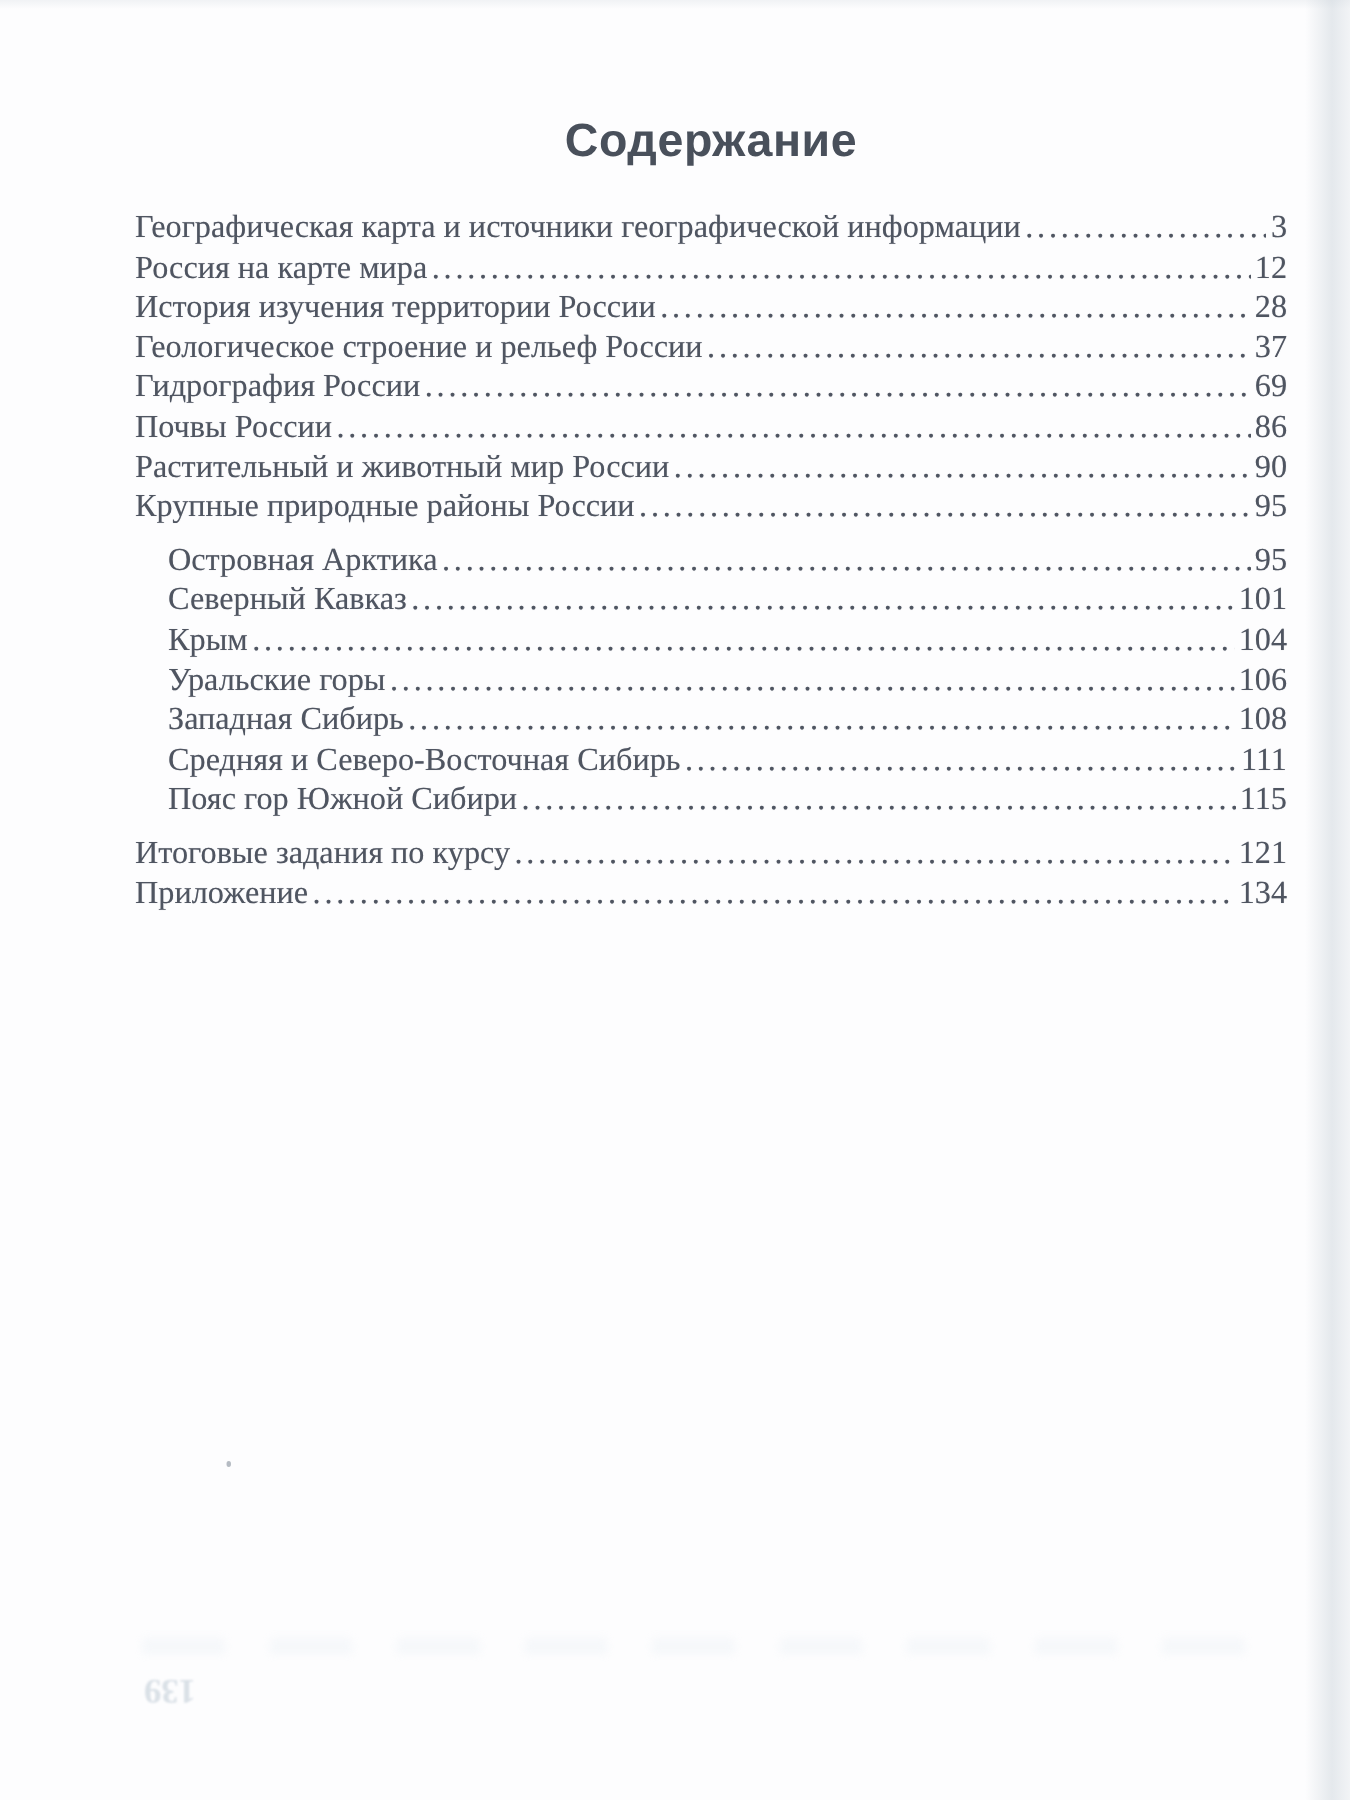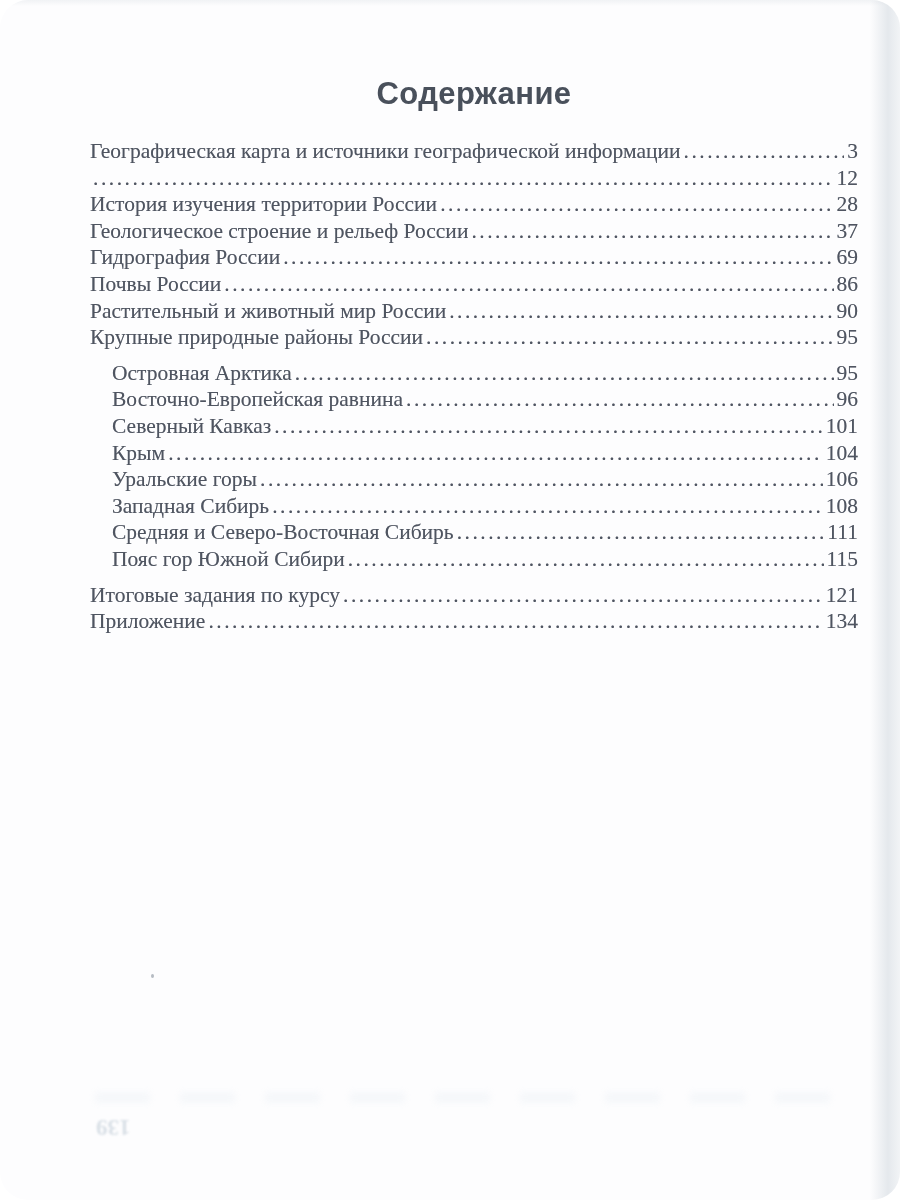--- a/index.html
+++ b/index.html
@@ -1,21 +1,20 @@
 <!DOCTYPE html>
 <html style="--text-color: #4f5561; --title-color: #49505b; --edge-shadow: #ccd4db;"><head>
 <meta charset="utf-8">
 <style>
   html,body{margin:0;padding:0;background:#ffffff;}
   .page{
     position:relative;width:900px;height:1200px;overflow:hidden;
     background:#fdfdfe;
     font-family:"Liberation Serif","DejaVu Serif",serif;
     color:var(--text-color,#4f5561);
-    border-radius:28px;
   }
   
   .edge-right{
     position:absolute;top:0;right:0;width:30px;height:100%;
     background:linear-gradient(to right, rgba(205,212,219,0) 0%, var(--edge-shadow,#ccd4db) 60%, #e6eaee 100%);
     opacity:.5;pointer-events:none;
   }
   .edge-top{
     position:absolute;top:0;left:0;right:0;height:6px;
     background:linear-gradient(to bottom, rgba(208,215,221,.28), rgba(208,215,221,0));
@@ -74,20 +73,21 @@
 
   <h1 class="title">Содержание</h1>
 
   <div class="toc">
       <div class="toc-row">
     <span class="toc-label">Географическая карта и источники географической информации</span>
     <span class="toc-leader"></span>
     <span class="toc-page">3</span>
   </div>
       <div class="toc-row">
+    <span class="toc-label">Россия на карте мира</span>
     <span class="toc-leader"></span>
     <span class="toc-page">12</span>
   </div>
       <div class="toc-row">
     <span class="toc-label">История изучения территории России</span>
     <span class="toc-leader"></span>
     <span class="toc-page">28</span>
   </div>
       <div class="toc-row">
     <span class="toc-label">Геологическое строение и рельеф России</span>
@@ -111,25 +111,20 @@
   </div>
       <div class="toc-row">
     <span class="toc-label">Крупные природные районы России</span>
     <span class="toc-leader"></span>
     <span class="toc-page">95</span>
   </div>
       <div class="toc-row sub gap-before">
     <span class="toc-label">Островная Арктика</span>
     <span class="toc-leader"></span>
     <span class="toc-page">95</span>
-  </div>
-      <div class="toc-row sub">
-    <span class="toc-label">Восточно-Европейская равнина</span>
-    <span class="toc-leader"></span>
-    <span class="toc-page">96</span>
   </div>
       <div class="toc-row sub">
     <span class="toc-label">Северный Кавказ</span>
     <span class="toc-leader"></span>
     <span class="toc-page">101</span>
   </div>
       <div class="toc-row sub">
     <span class="toc-label">Крым</span>
     <span class="toc-leader"></span>
     <span class="toc-page">104</span>

